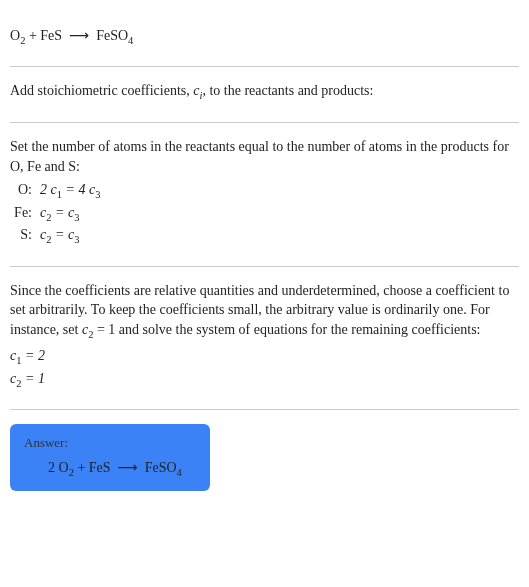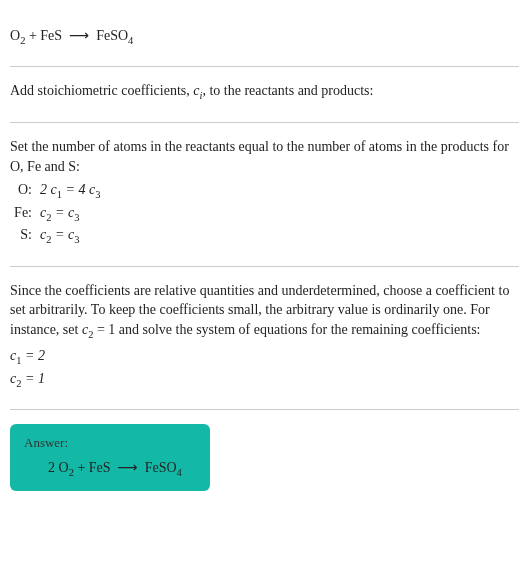--- a/index.html
+++ b/index.html
@@ -49,21 +49,21 @@
       padding-right: 8px;
     }
     .atom-eq {
       font-style: italic;
     }
     .solution-line {
       font-style: italic;
       font-family: Georgia, serif;
     }
     .answer-box {
-      background: #14b8a6;
+      background: #3b82f6;
       border-radius: 6px;
       padding: 10px 14px;
       display: inline-block;
       min-width: 200px;
     }
     .answer-label {
       font-size: 13px;
       color: #333;
       margin-bottom: 6px;
     }

